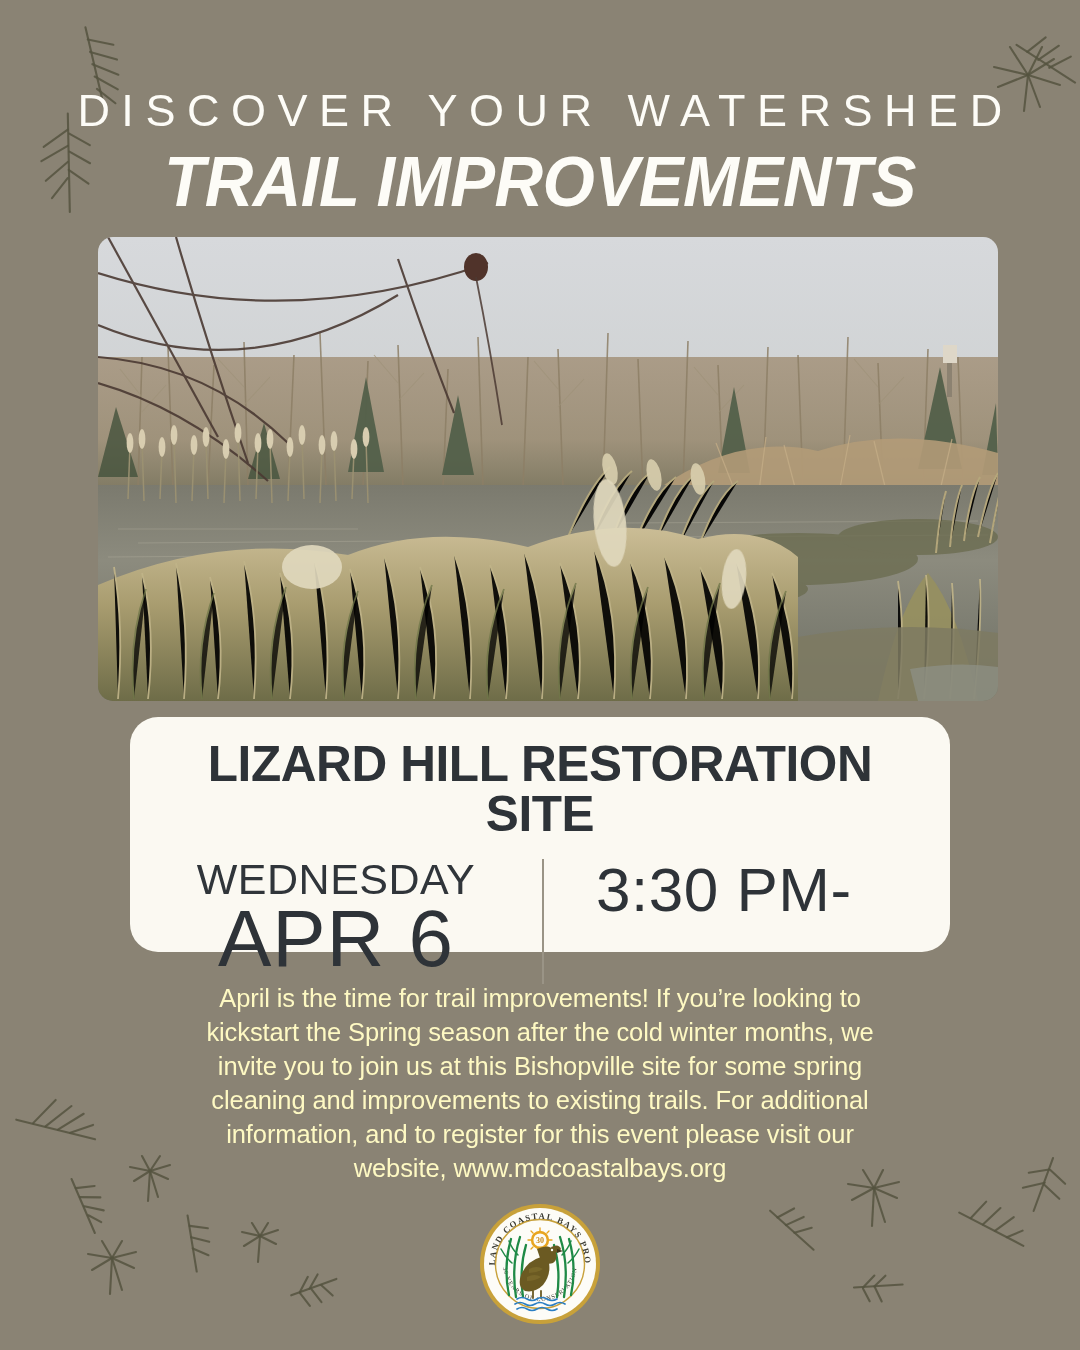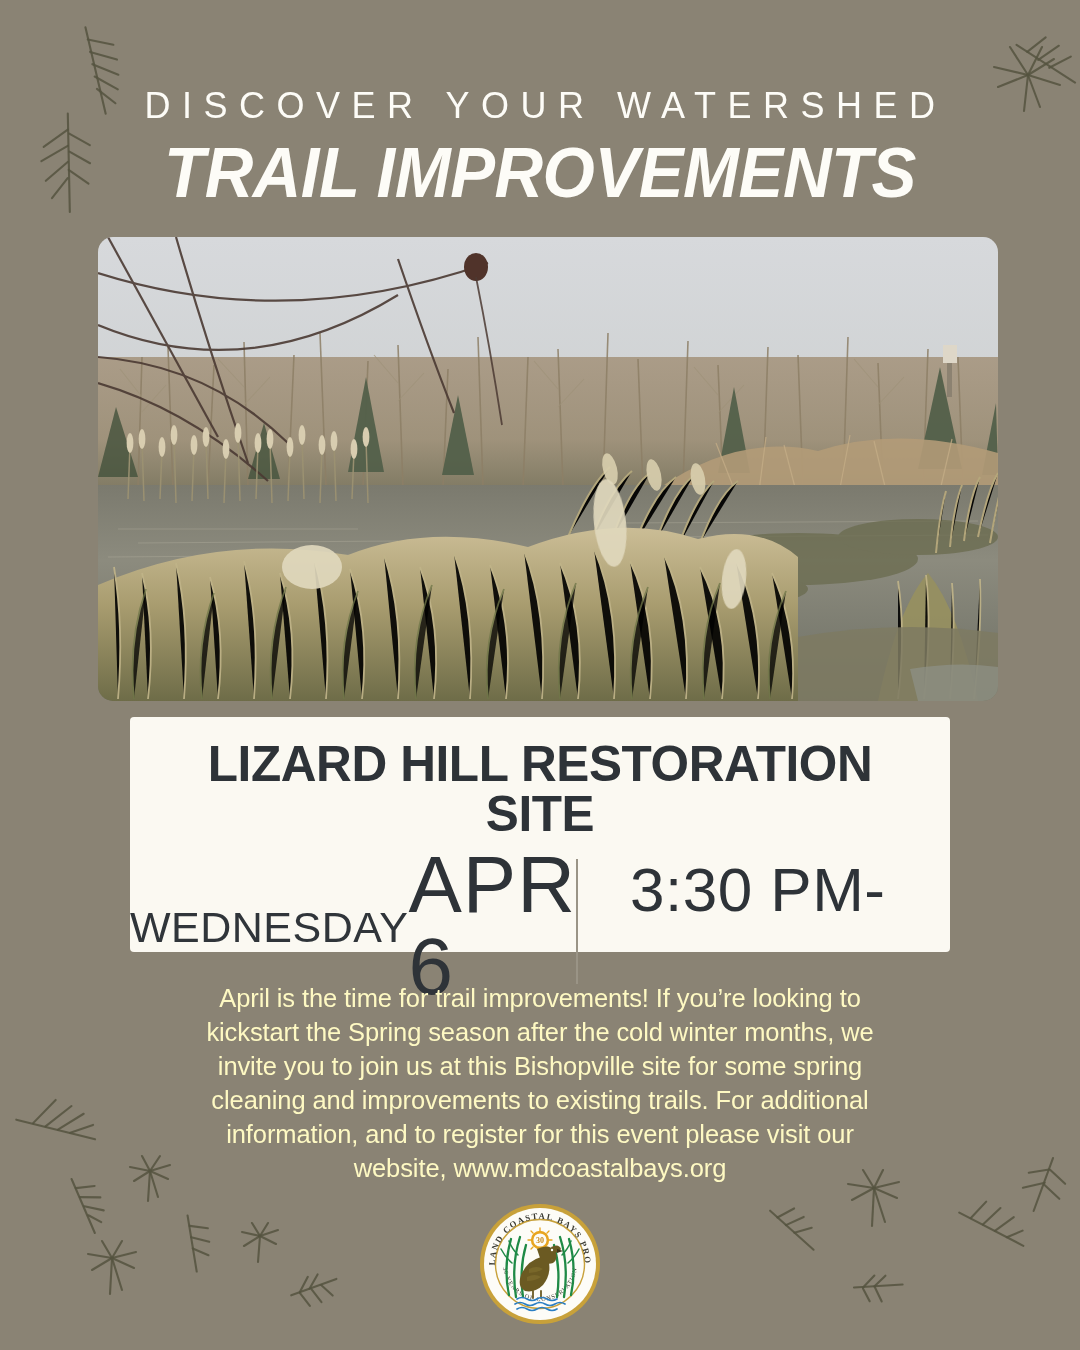--- a/index.html
+++ b/index.html
@@ -30,21 +30,21 @@
 
   
   .header {
     position:absolute; top:0; left:0; right:0;
     z-index:2;
     text-align:center;
     padding-top:88px;
   }
   .kicker {
     color:#fdfcf7;
-    font-size:36px;
+    font-size:45px;
     font-weight:300;
     letter-spacing:11.5px;
     line-height:1;
     text-indent:11px;
     font-family:"Liberation Sans", sans-serif;
   }
   .headline {
     color:#fdfcf7;
     font-size:70px;
     font-weight:bold;
@@ -67,21 +67,21 @@
     background:#9a9486;
   }
   .photo svg { display:block; width:100%; height:100%; }
 
   
   .card {
     position:absolute;
     left:130px; top:717px;
     width:820px; height:235px;
     background:#fbf9f2;
-    border-radius:4px;
+    border-radius:28px;
     z-index:2;
     padding:22px 0 0 0;
   }
   .card-title {
     color:#2e3338;
     font-size:50px;
     font-weight:bold;
     letter-spacing:-0.4px;
     text-align:center;
     line-height:1;
@@ -89,21 +89,21 @@
     padding:0 14px;
   }
   .card-cols {
     display:flex;
     align-items:stretch;
     margin-top:14px;
     height:145px;
   }
   .col-date {
     flex:0 0 412px;
-    display:flex; flex-direction:row;
+    display:flex; flex-direction:column;
     align-items:center; justify-content:flex-start;
     padding-top:4px;
   }
   .weekday {
     color:#30353a;
     font-size:43px;
     font-weight:300;
     letter-spacing:.5px;
     line-height:1.05;
   }

